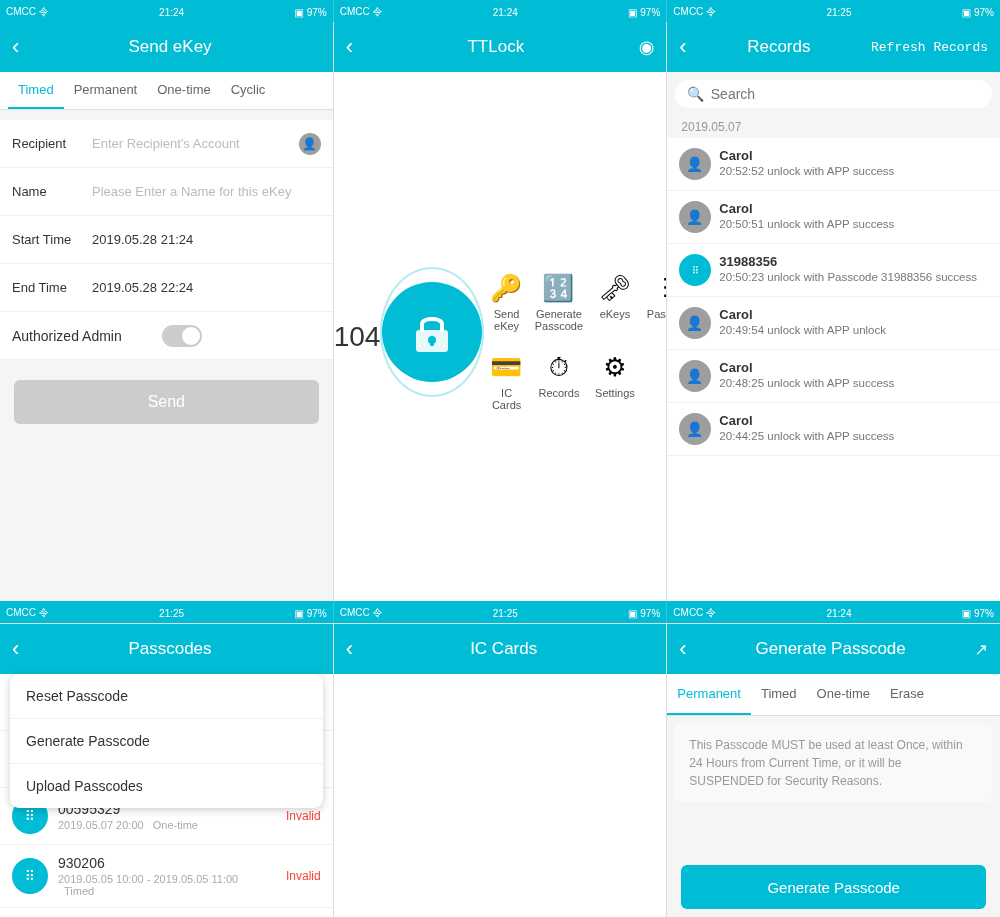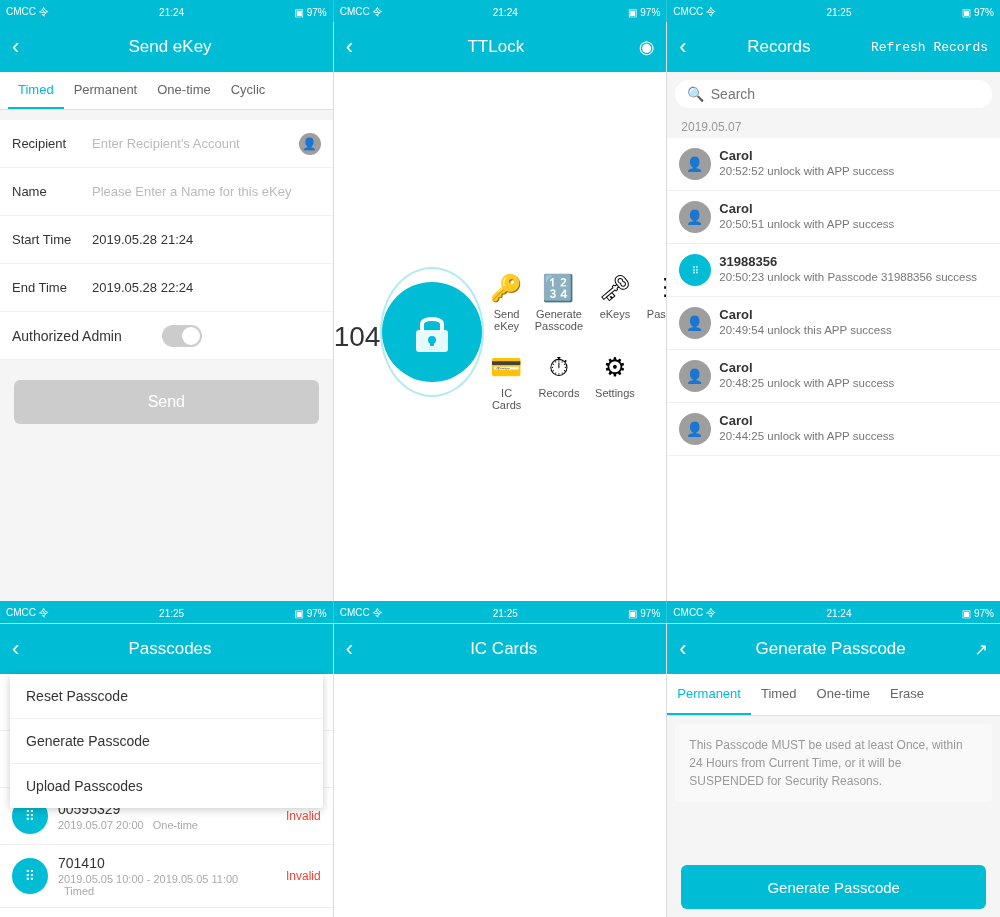--- a/index.html
+++ b/index.html
@@ -275,21 +275,21 @@
     }
     .passcode-info { flex: 1; }
     .passcode-code { font-size: 14px; color: #333; font-weight: 500; }
     .passcode-meta { font-size: 11px; color: #aaa; margin-top: 2px; }
     .passcode-status { font-size: 12px; color: #f44336; }
 
     
     .dropdown-menu {
       position: absolute;
       background: white;
-      border-radius: 3px;
+      border-radius: 9px;
       box-shadow: 0 2px 8px rgba(0,0,0,0.2);
       z-index: 100;
       min-width: 160px;
     }
     .dropdown-item {
       padding: 14px 16px;
       font-size: 14px;
       color: #333;
       cursor: pointer;
       border-bottom: 1px solid #f0f0f0;
@@ -478,21 +478,21 @@
         <div class="record-avatar passcode-avatar">⠿</div>
         <div class="record-text">
           <div class="record-name">31988356</div>
           <div class="record-detail">20:50:23 unlock with Passcode 31988356 success</div>
         </div>
       </div>
       <div class="record-item">
         <div class="record-avatar">👤</div>
         <div class="record-text">
           <div class="record-name">Carol</div>
-          <div class="record-detail">20:49:54 unlock this APP success</div>
+          <div class="record-detail">20:49:54 unlock with APP unlock</div>
         </div>
       </div>
       <div class="record-item">
         <div class="record-avatar">👤</div>
         <div class="record-text">
           <div class="record-name">Carol</div>
           <div class="record-detail">20:48:25 unlock with APP success</div>
         </div>
       </div>
       <div class="record-item">
@@ -562,21 +562,21 @@
           <div class="passcode-meta">
             <span>2019.05.07 20:00</span>
             <span style="margin-left:6px;">One-time</span>
           </div>
         </div>
         <span class="passcode-status">Invalid</span>
       </div>
       <div class="passcode-item">
         <div class="passcode-circle">⠿</div>
         <div class="passcode-info">
-          <div class="passcode-code">701410</div>
+          <div class="passcode-code">930206</div>
           <div class="passcode-meta">
             <span>2019.05.05 10:00 - 2019.05.05 11:00</span>
             <span style="margin-left:6px;">Timed</span>
           </div>
         </div>
         <span class="passcode-status">Invalid</span>
       </div>
     </div>
   </div>
 

